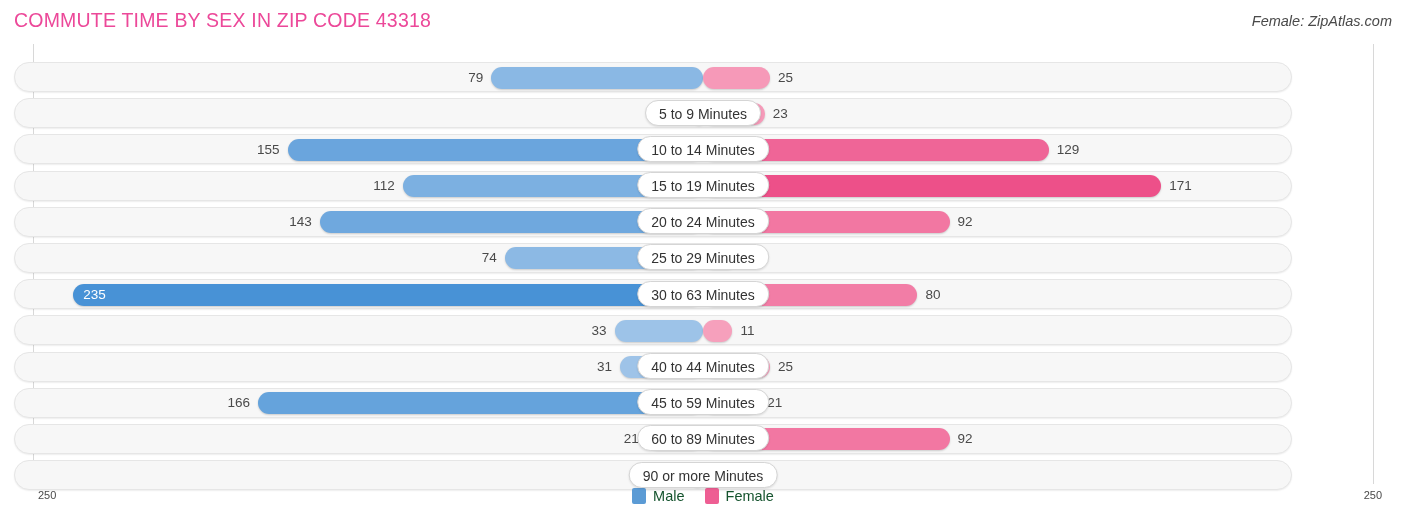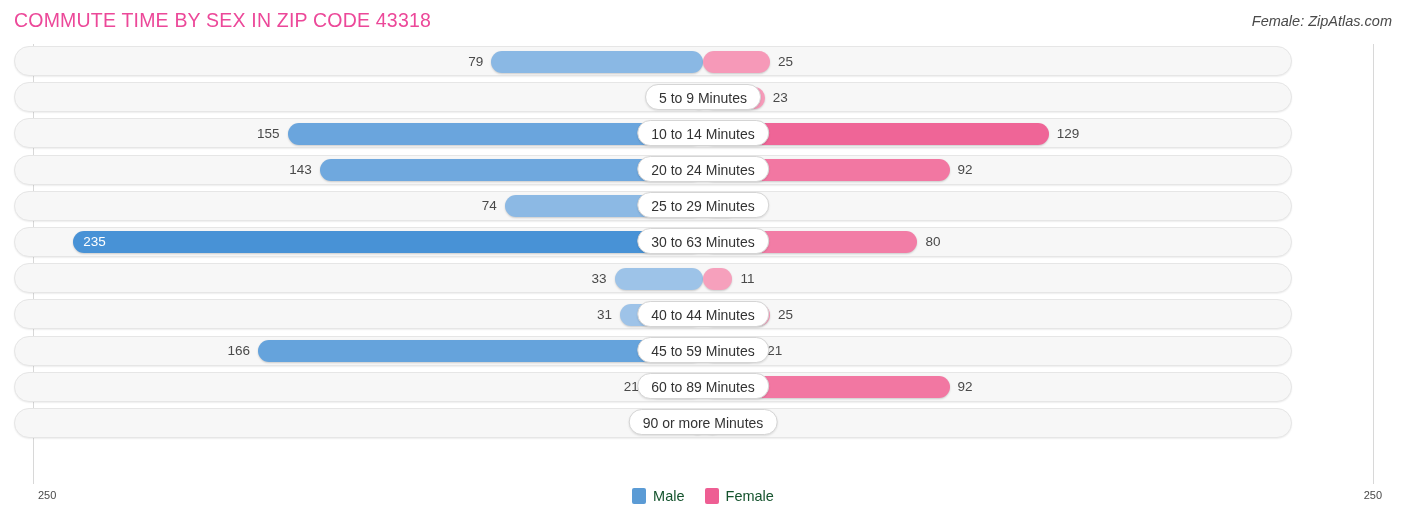--- a/index.html
+++ b/index.html
@@ -55,21 +55,21 @@
     top: 0;
     width: 1px;
     height: 440px;
     background: #d8d8d8;
   }
   .axis-line.left  { left: 33px; }
   .axis-line.right { left: 1373px; }
 
   .rows {
     position: absolute;
-    left: 0; top: 0;
+    left: 0; top: 16px;
     width: 1306px;
   }
 
   .row {
     position: relative;
     height: 36.2px;
     margin: 0;
   }
 
   .track {
@@ -197,20 +197,28 @@
         <div class="val outside-right" style="left: 772.64px; width: 60px;">23</div>
         <div class="center-pill" style="left: 703px;">5 to 9 Minutes</div>
       </div>
       <div class="row">
         <div class="track"></div>
         <div class="bar male" style="left: 287.6px; width: 415.4px; background: rgb(106, 165, 221);"></div>
         <div class="bar female" style="left: 703px; width: 345.72px; background: rgb(239, 101, 151);"></div>
         <div class="val outside-left" style="left: 229.6px; width: 50px;">155</div>
         <div class="val outside-right" style="left: 1056.72px; width: 60px;">129</div>
         <div class="center-pill" style="left: 703px;">10 to 14 Minutes</div>
+      </div>
+      <div class="row">
+        <div class="track"></div>
+        <div class="bar male" style="left: 402.84px; width: 300.16px; background: rgb(124, 176, 225);"></div>
+        <div class="bar female" style="left: 703px; width: 458.28px; background: rgb(237, 80, 137);"></div>
+        <div class="val outside-left" style="left: 344.84px; width: 50px;">112</div>
+        <div class="val outside-right" style="left: 1169.28px; width: 60px;">171</div>
+        <div class="center-pill" style="left: 703px;">15 to 19 Minutes</div>
       </div>
       <div class="row">
         <div class="track"></div>
         <div class="bar male" style="left: 319.76px; width: 383.24px; background: rgb(111, 168, 222);"></div>
         <div class="bar female" style="left: 703px; width: 246.56px; background: rgb(242, 119, 162);"></div>
         <div class="val outside-left" style="left: 261.76px; width: 50px;">143</div>
         <div class="val outside-right" style="left: 957.56px; width: 60px;">92</div>
         <div class="center-pill" style="left: 703px;">20 to 24 Minutes</div>
       </div>
       <div class="row">

